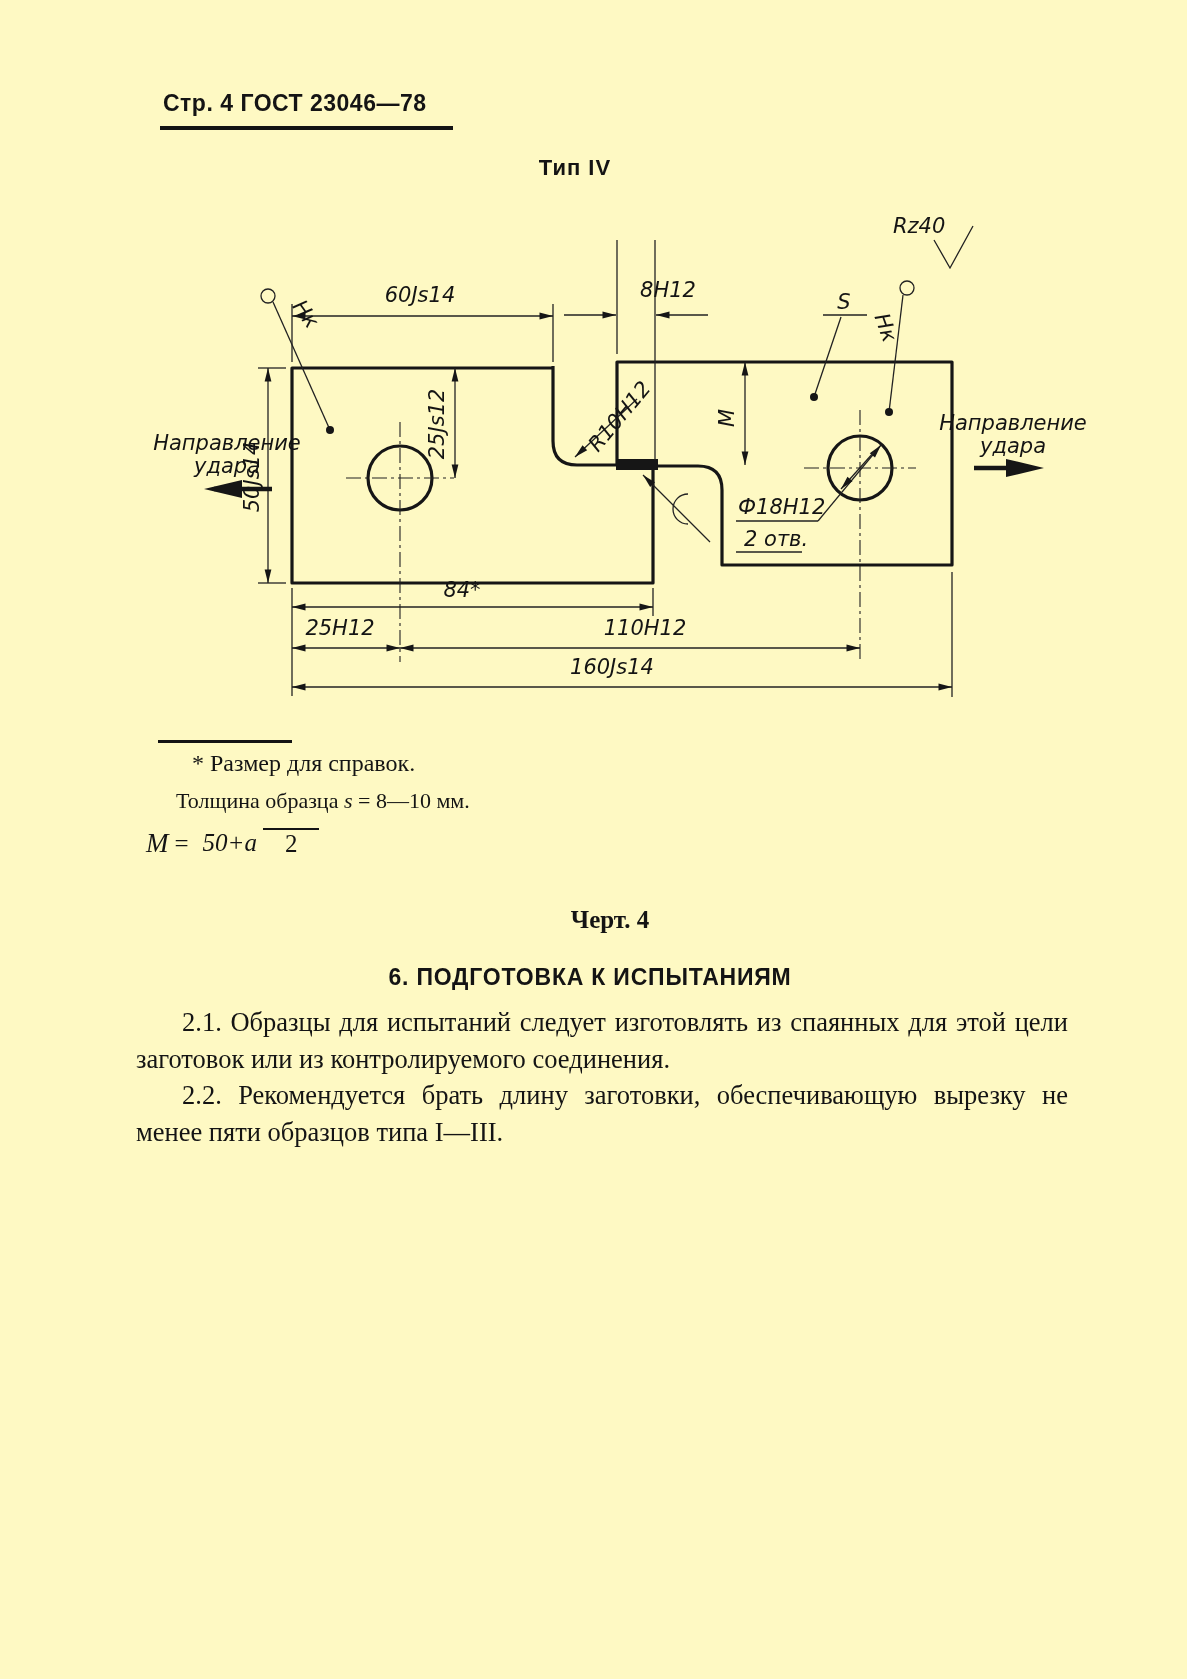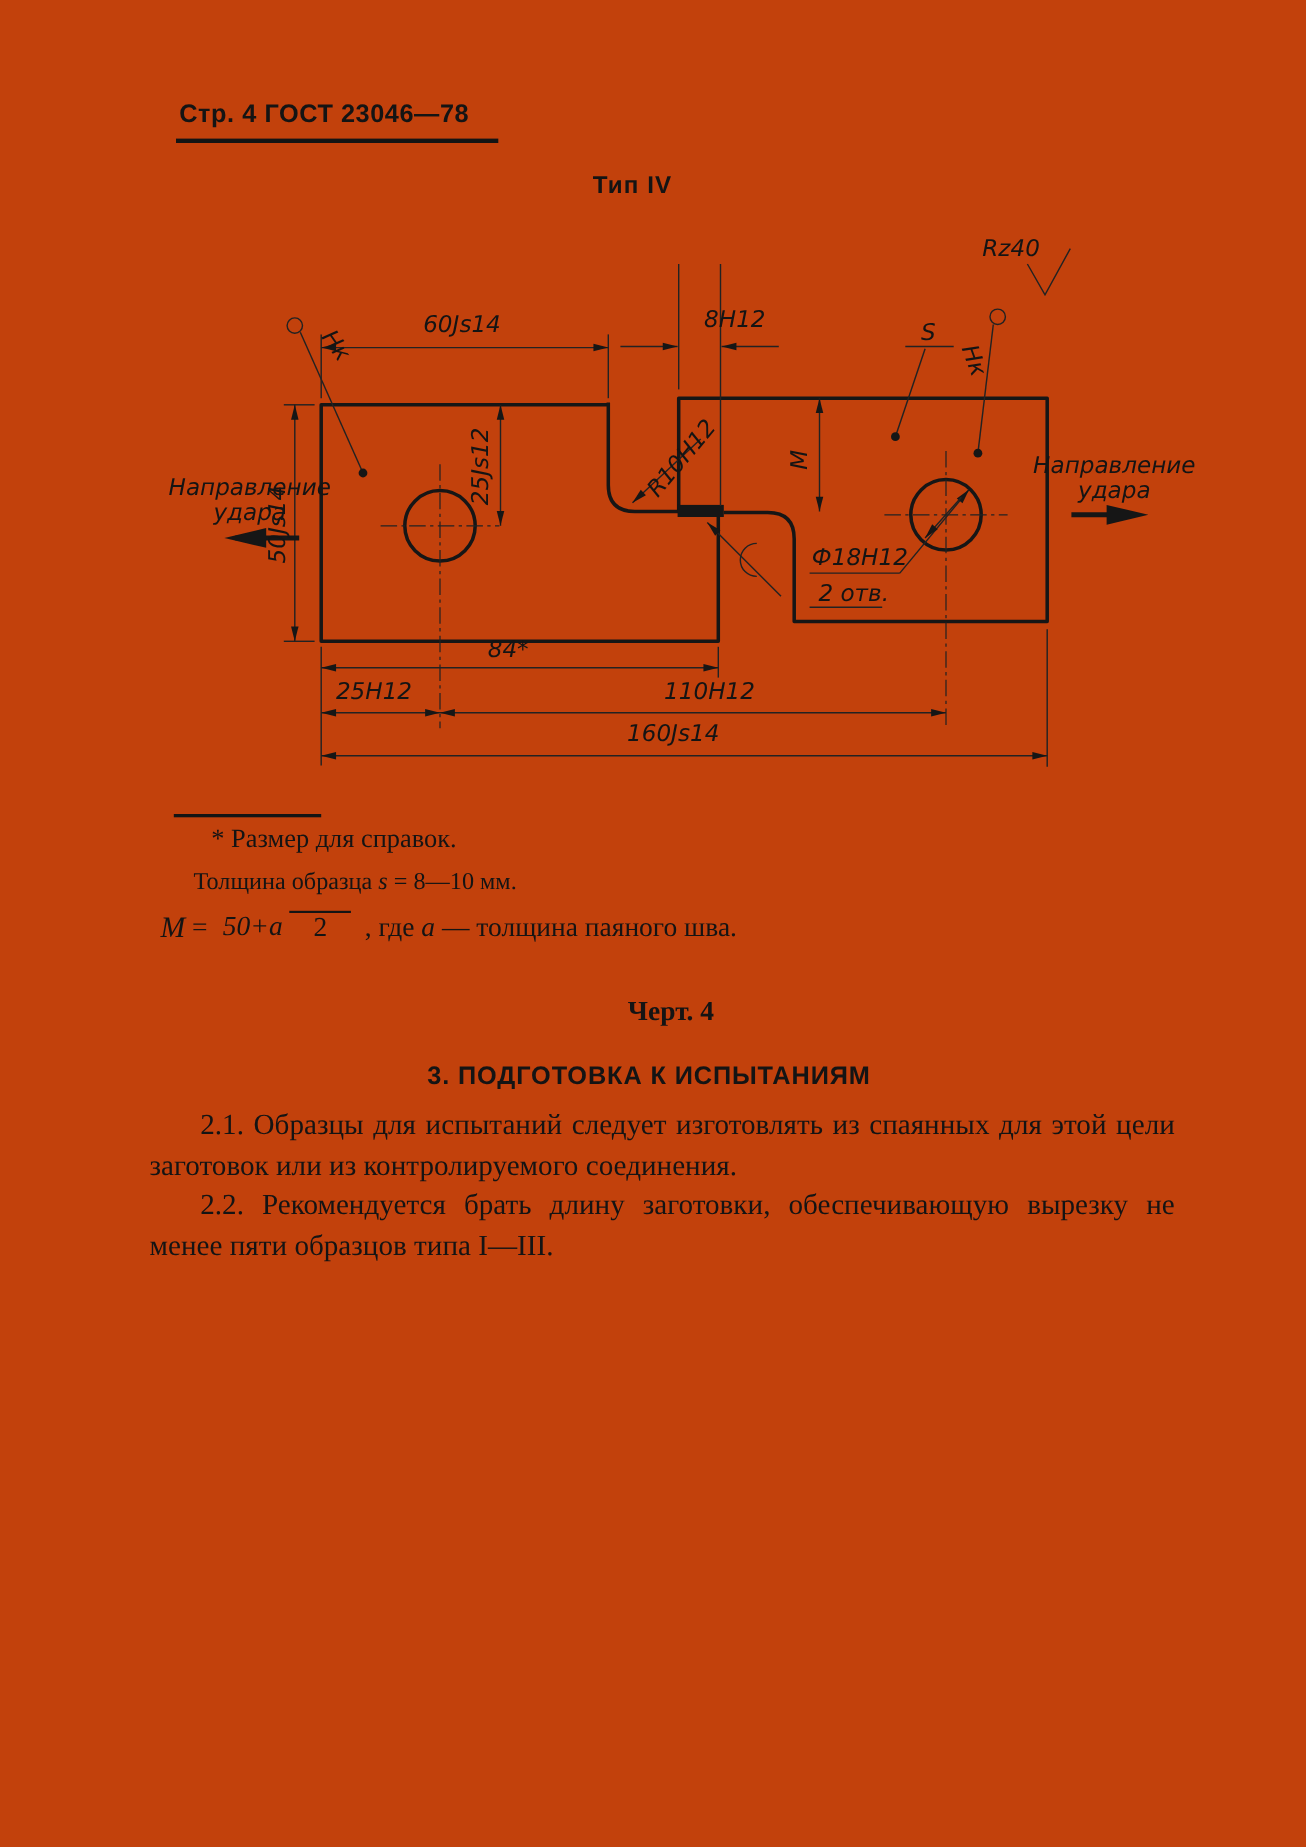--- a/index.html
+++ b/index.html
@@ -1,18 +1,18 @@
 <!DOCTYPE html>
 <html><head>
 <meta charset="utf-8">
 <style>
   html,body{margin:0;padding:0;background:#e8e8e6;}
   .page{
     position:relative;width:1187px;height:1679px;margin:0 auto;
-    background:#c2410c;color:#141414;overflow:hidden;
+    background:#fef9c3;color:#141414;overflow:hidden;
     font-family:"Liberation Serif", serif;
   }
   
   .hdr{position:absolute;left:163px;top:90px;font-family:"Liberation Sans",sans-serif;
        font-weight:bold;font-size:23px;letter-spacing:.5px;white-space:nowrap;}
   .hdr-rule{position:absolute;left:160px;top:126px;width:293px;height:4px;background:#141414;}
   
   .type-title{position:absolute;left:45px;top:155px;width:1060px;text-align:center;
        font-family:"Liberation Sans",sans-serif;font-weight:bold;font-size:22px;letter-spacing:1px;}
   .fig-caption{position:absolute;left:60px;top:906px;width:1100px;text-align:center;font-size:25px;font-weight:bold;}
@@ -166,25 +166,24 @@
     <span>Толщина образца </span><span class="v">s</span><span> = 8—10 мм.</span>
   </div>
 
   <div class="formula">
     <span class="lhs">M</span>
     <span class="eq">=</span>
     <span class="frac">
       <span class="num">50+a</span>
       <span class="den">2</span>
     </span>
-    <span class="tail"><span>, где </span><span class="v">a</span><span> — толщина паяного шва.</span></span>
   </div>
 
   <div class="fig-caption">Черт. 4</div>
 
-  <div class="sec-heading">3. ПОДГОТОВКА К ИСПЫТАНИЯМ</div>
+  <div class="sec-heading">6. ПОДГОТОВКА К ИСПЫТАНИЯМ</div>
 
   <div class="body-text">
       <p>2.1. Образцы для испытаний следует изготовлять из спаянных для этой цели заготовок или из контролируемого соединения.</p>
       <p>2.2. Рекомендуется брать длину заготовки, обеспечивающую вырезку не менее пяти образцов типа I—III.</p>
     </div>
 
 </div>
 
 </body></html>

